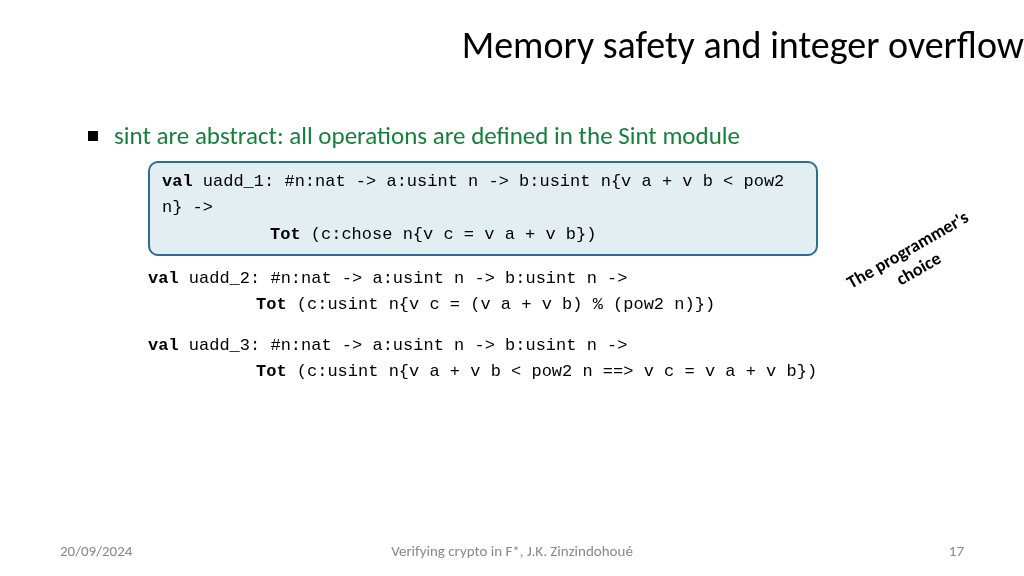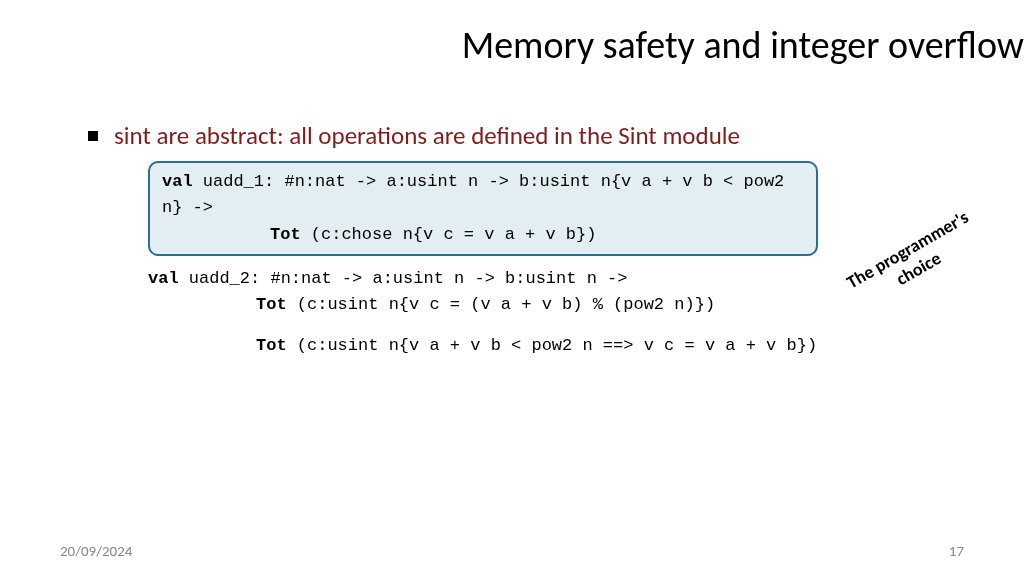--- a/index.html
+++ b/index.html
@@ -18,21 +18,21 @@
     color: #000;
     margin-top: 22px;
     margin-bottom: 52px;
   }
   .bullets {
     margin-left: 88px;
     margin-right: 60px;
   }
   .bullet {
     font-size: 25px;
-    color: #7f1d1d;
+    color: #15803d;
     display: flex;
     align-items: flex-start;
     margin-bottom: 6px;
   }
   .bullet-marker {
     width: 10px;
     height: 10px;
     background: #000;
     flex-shrink: 0;
     margin-top: 11px;
@@ -105,26 +105,28 @@
     <div><span class="kw">val</span><span> uadd_1: #n:nat -&gt; a:usint n -&gt; b:usint n{v a + v b &lt; pow2 n} -&gt;</span></div>
     <div style="padding-left: 108px;"><span class="kw">Tot</span><span> (c:chose n{v c = v a + v b})</span></div>
   </div>
 
   <div class="code-block">
     <div><span class="kw">val</span><span> uadd_2: #n:nat -&gt; a:usint n -&gt; b:usint n -&gt;</span></div>
     <div style="padding-left: 108px;"><span class="kw">Tot</span><span> (c:usint n{v c = (v a + v b) % (pow2 n)})</span></div>
   </div>
 
   <div class="code-block">
+    <div><span class="kw">val</span><span> uadd_3: #n:nat -&gt; a:usint n -&gt; b:usint n -&gt;</span></div>
     <div style="padding-left: 108px;"><span class="kw">Tot</span><span> (c:usint n{v a + v b &lt; pow2 n ==&gt; v c = v a + v b})</span></div>
   </div>
 
 </div>
 
 <div class="annotation">
   <div>The programmer's</div>
   <div>choice</div>
 </div>
 
 <div class="footer">
   <div>20/09/2024</div>
+  <div class="footer-center">Verifying crypto  in F*, J.K. Zinzindohoué</div>
   <div>17</div>
 </div>
 
 </body></html>

